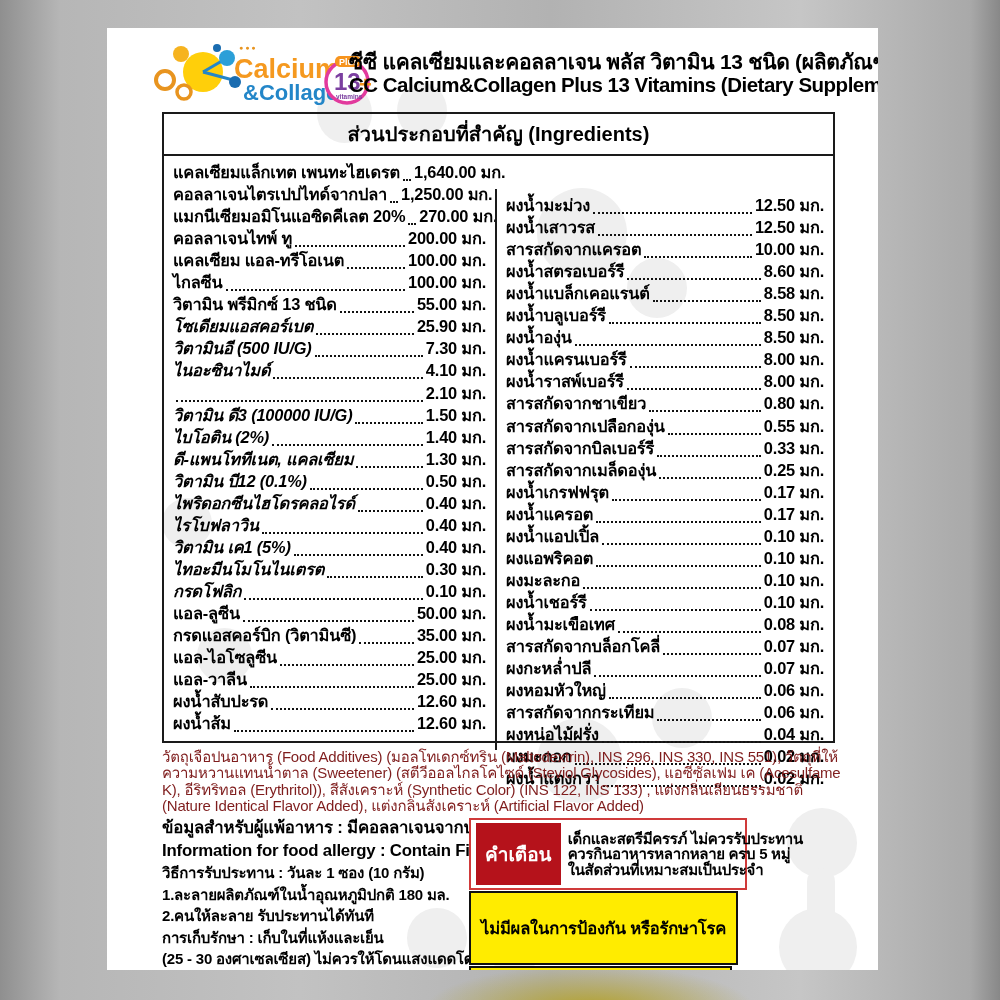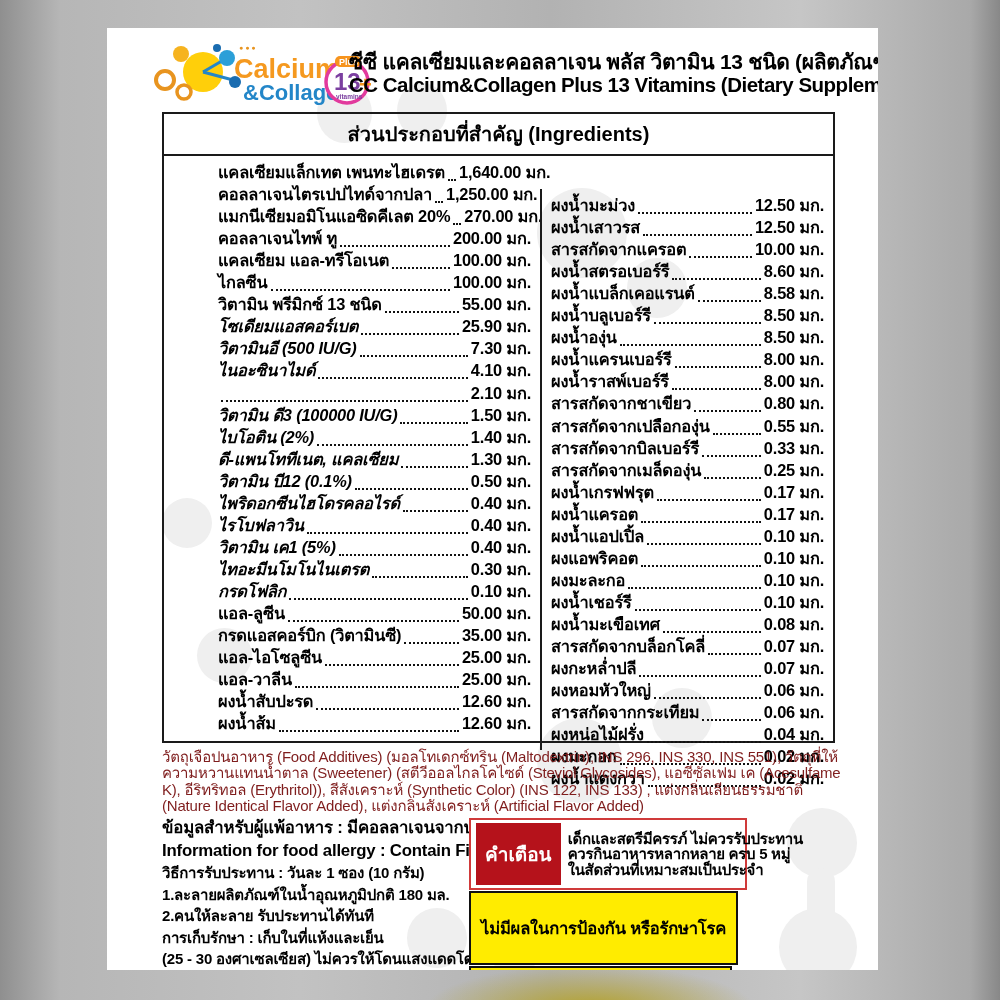--- a/index.html
+++ b/index.html
@@ -16,21 +16,21 @@
   .wm.bar { border-radius:14px; }
   
   .logo { position:absolute; left:44px; top:8px; width:220px; height:78px; }
   .titles { position:absolute; left:242px; top:22px; width:515px; color:#000; }
   .title-th { font-size:21px; font-weight:700; letter-spacing:-0.3px; line-height:23px; white-space:nowrap; }
   .title-en { font-size:20.5px; font-weight:700; letter-spacing:-0.5px; line-height:23px; white-space:nowrap; }
   
   .ing-table { position:absolute; left:55px; top:84px; width:673px; height:631px; border:2px solid #1a1a1a; background:transparent; }
   .ing-head { height:42px; border-bottom:2px solid #1a1a1a; display:flex; align-items:center; justify-content:center;
     font-size:20px; font-weight:700; }
-  .ing-body { display:flex; height:594px;padding-left:45px; }
+  .ing-body { display:flex; height:594px; }
   .col { padding:7px 9px 0 9px; }
   .col-left { width:331px; }
   .col-right { width:342px; border-left:2px solid #1a1a1a;margin-top:33px; }
   .ing-row { display:flex; align-items:flex-end; height:22.05px; font-size:16.4px; font-weight:700; letter-spacing:-0.2px; }
   .ing-name { white-space:nowrap; }
   .ing-name.italic { font-style:italic; font-weight:600; }
   .leader { flex:1 1 auto; border-bottom:2px dotted #111; margin:0 3px 4px 3px; min-width:8px; }
   .ing-val { white-space:nowrap; }
   
   .additives { position:absolute; left:55px; top:721px; width:684px; font-size:15px; line-height:16.4px;

